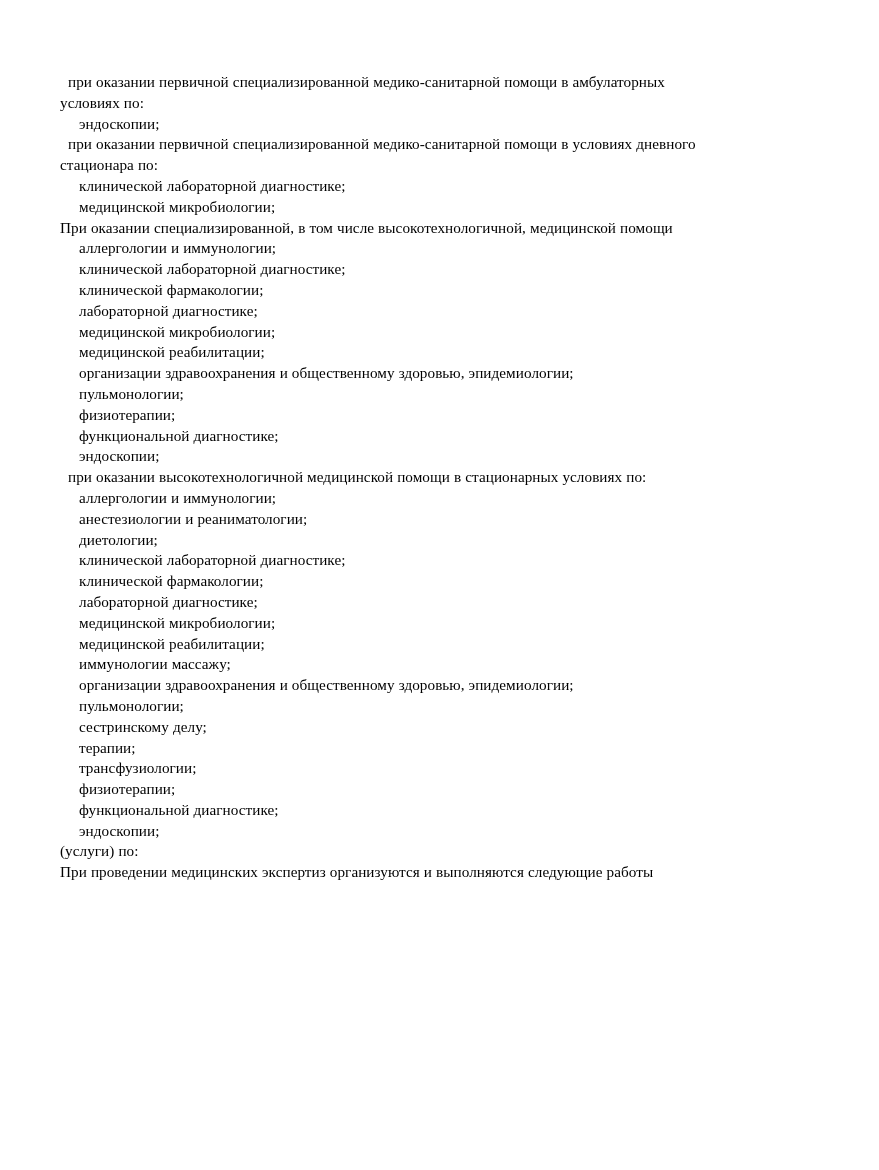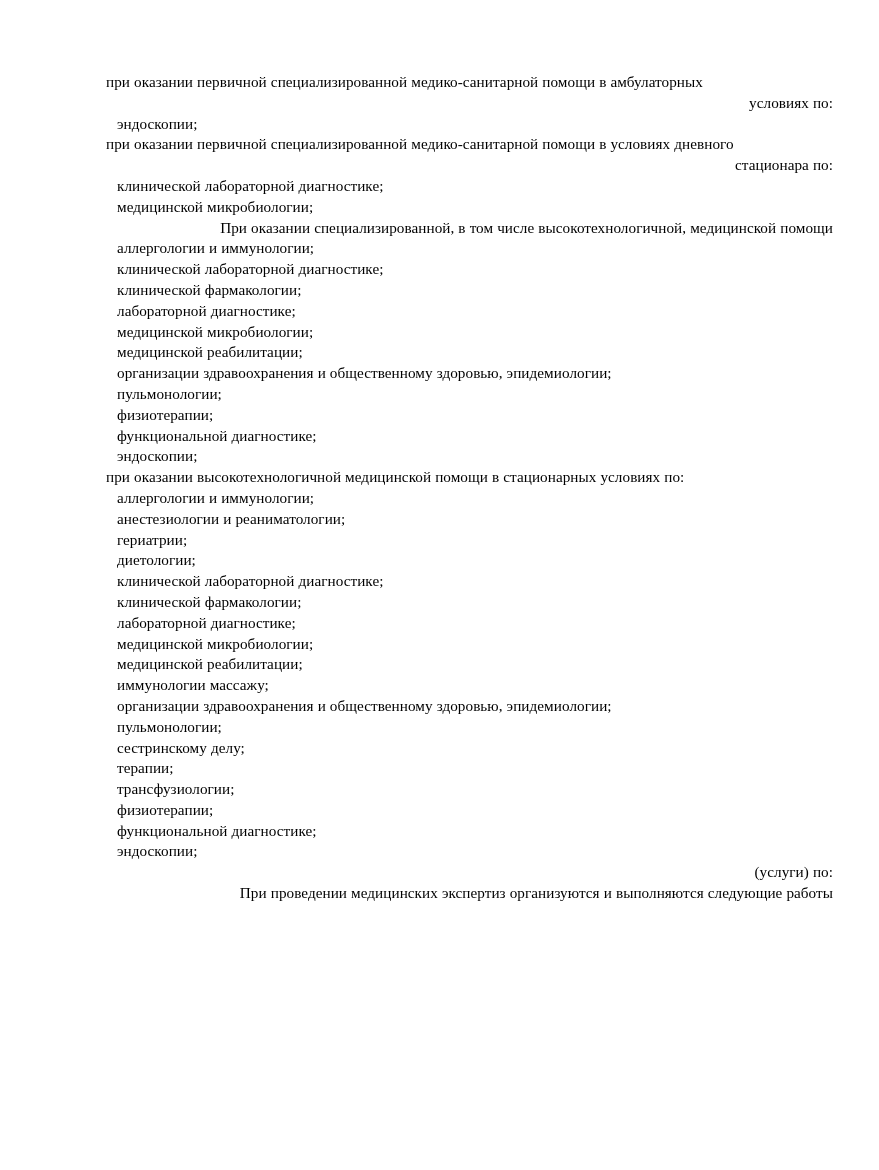--- a/index.html
+++ b/index.html
@@ -14,35 +14,35 @@
     font-family: "Liberation Serif", "DejaVu Serif", serif;
     color: #000000;
     -webkit-font-smoothing: antialiased;
   }
   .page {
     position: relative;
     width: 736px;
     height: 1170px;
     background: #ffffff;
     box-sizing: border-box;
-    padding: 72px 48px 0 98px;
+    padding: 72px 48px 0 60px;
   }
   .doc-body {
     width: 735px;
   }
   .line {
     font-size: 15.2px;
     line-height: 20.8px;
     white-space: pre-wrap;
     text-align: left;
     letter-spacing: 0.05px;
     word-spacing: 0.2px;
   }
   
-  .lvl-flush   { padding-left: 0px; text-align: right; }   
+  .lvl-flush   { padding-left: 0px; }   
   .lvl-head    { padding-left: 8px; }   
   .lvl-item    { padding-left: 19px; }  
 </style>
 </head>
 <body>
 
 <div class="page">
   <div class="doc-body" id="doc-body">
       <div class="line lvl-head">при оказании первичной специализированной медико-санитарной помощи в амбулаторных</div>
       <div class="line lvl-flush">условиях по:</div>
@@ -59,21 +59,20 @@
       <div class="line lvl-item">медицинской микробиологии;</div>
       <div class="line lvl-item">медицинской реабилитации;</div>
       <div class="line lvl-item">организации здравоохранения и общественному здоровью, эпидемиологии;</div>
       <div class="line lvl-item">пульмонологии;</div>
       <div class="line lvl-item">физиотерапии;</div>
       <div class="line lvl-item">функциональной диагностике;</div>
       <div class="line lvl-item">эндоскопии;</div>
       <div class="line lvl-head">при оказании высокотехнологичной медицинской помощи в стационарных условиях по:</div>
       <div class="line lvl-item">аллергологии и иммунологии;</div>
       <div class="line lvl-item">анестезиологии и реаниматологии;</div>
-      <div class="line lvl-item">гериатрии;</div>
       <div class="line lvl-item">диетологии;</div>
       <div class="line lvl-item">клинической лабораторной диагностике;</div>
       <div class="line lvl-item">клинической фармакологии;</div>
       <div class="line lvl-item">лабораторной диагностике;</div>
       <div class="line lvl-item">медицинской микробиологии;</div>
       <div class="line lvl-item">медицинской реабилитации;</div>
       <div class="line lvl-item">иммунологии массажу;</div>
       <div class="line lvl-item">организации здравоохранения и общественному здоровью, эпидемиологии;</div>
       <div class="line lvl-item">пульмонологии;</div>
       <div class="line lvl-item">сестринскому делу;</div>

